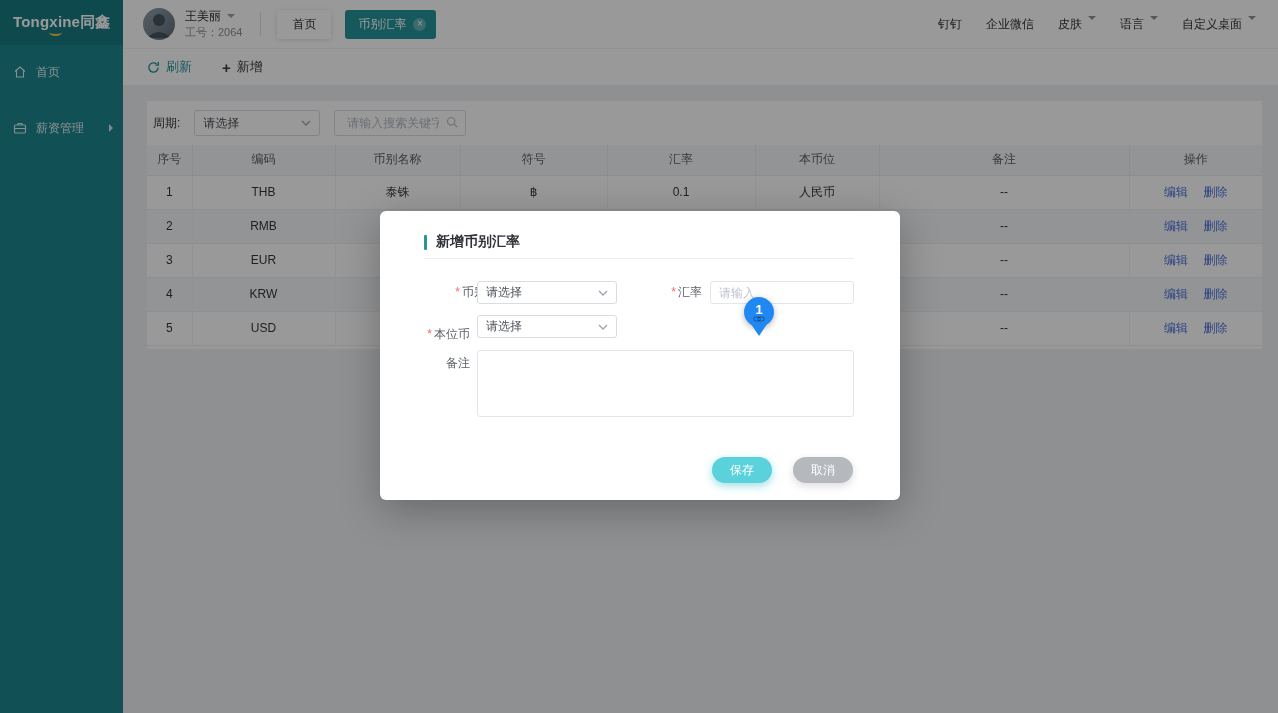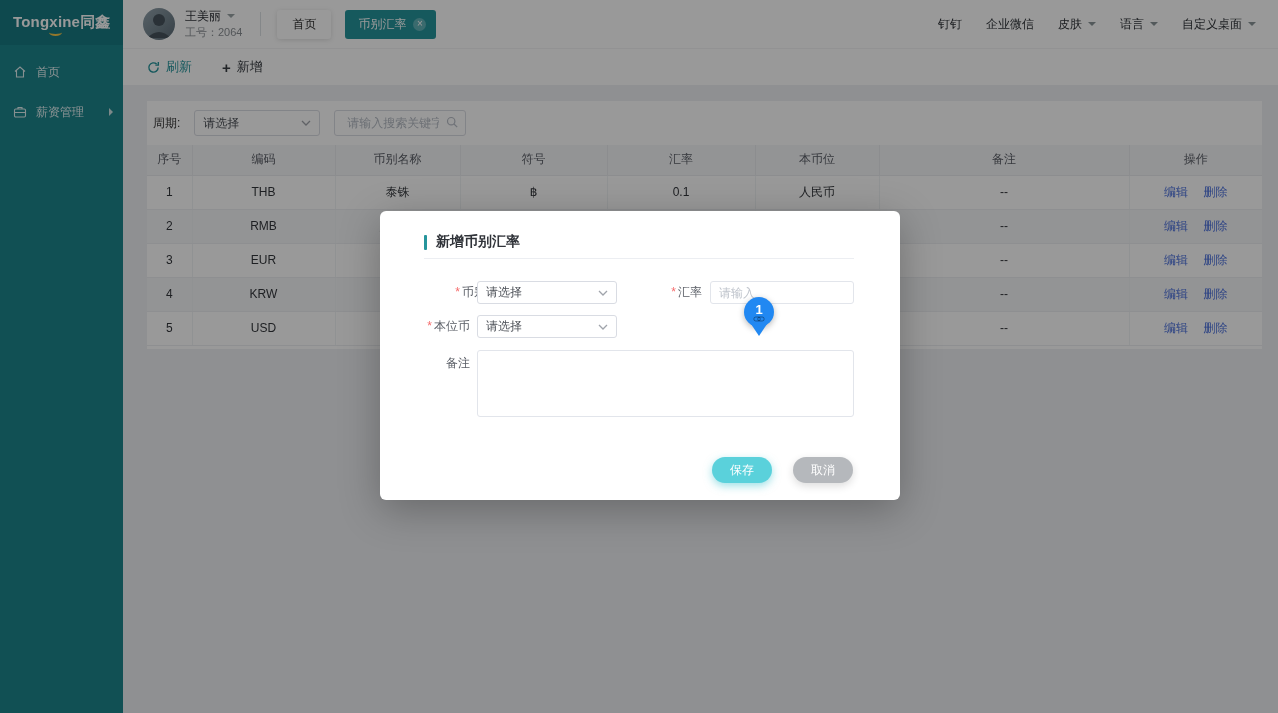--- a/index.html
+++ b/index.html
@@ -13,21 +13,21 @@
 
   
   .sidebar { position:absolute; left:0; top:0; width:123px; height:713px; background:#1d858d; z-index:1; }
   .logo { height:45px; display:flex; align-items:center; padding-left:13px; background:#187a82;
           color:#fff; font-weight:bold; font-size:15px; letter-spacing:.2px; position:relative; white-space:nowrap; }
   .logo .smile { position:absolute; left:49px; top:29px; width:13px; height:7px;
                  border-bottom:2px solid #f7c648; border-radius:50%; }
   .side-item { display:flex; align-items:center; gap:9px; padding:0 13px; height:22px;
                color:#e2f1f2; font-size:12px; cursor:pointer; position:relative; }
   .side-item.first { margin-top:16px; }
-  .side-item + .side-item { margin-top:18px; }
+  .side-item + .side-item { margin-top:34px; }
   .side-item svg { flex:0 0 auto; }
   .side-arrow { position:absolute; right:10px; width:0; height:0;
                 border-left:4px solid #cfe3e4; border-top:4px solid transparent; border-bottom:4px solid transparent; }
 
   
   .header { position:absolute; left:123px; top:0; width:1155px; height:48px; background:#fff;
             display:flex; align-items:center; z-index:1; }
   .avatar { width:32px; height:32px; border-radius:50%; margin-left:20px; overflow:hidden;
             background:linear-gradient(135deg,#93a3ad 0%,#5c6c77 100%); flex:0 0 auto; }
   .user-block { margin-left:10px; line-height:1.25; }
@@ -37,21 +37,21 @@
   .v-divider { width:1px; height:24px; background:#dde1e4; margin:0 16px 0 18px; }
   .tab { padding:6px 15px; border-radius:3px; font-size:12px; color:#333; background:#fff;
          box-shadow:0 1px 5px rgba(0,0,0,.13); cursor:pointer; white-space:nowrap; }
   .tab.active { margin-left:14px; background:#26959c; color:#fff; display:flex; align-items:center; gap:7px;
                 box-shadow:none; padding:6px 10px 6px 13px; }
   .tab-close { width:13px; height:13px; border-radius:50%; background:rgba(255,255,255,.28);
                display:flex; align-items:center; justify-content:center; cursor:pointer; }
   .tab-close::before { content:"\00d7"; color:#fff; font-size:10px; line-height:1; }
   .top-menu { margin-left:auto; display:flex; align-items:center; gap:24px; padding-right:22px;
               font-size:12px; color:#2f3338; }
-  .top-menu-item { display:flex; align-items:center; gap:6px; cursor:pointer; white-space:nowrap; }
+  .top-menu-item { display:flex; gap:6px; cursor:pointer; white-space:nowrap; }
   .top-menu-item .caret { border-top-color:#8a9598; }
 
   
   .toolbar { position:absolute; left:123px; top:48px; width:1155px; height:37px; background:#fff;
              border-top:1px solid #f3f4f6; display:flex; align-items:center; padding-left:24px; gap:30px; z-index:1; }
   .tool-btn { display:flex; align-items:center; gap:6px; font-size:13px; cursor:pointer; }
   .tool-refresh { color:#26959c; }
   .tool-add { color:#32363c; }
   .plus-glyph { font-size:15px; font-weight:bold; color:#3a3e44; line-height:1; }
 
@@ -329,21 +329,21 @@
     <svg width="10" height="6" viewBox="0 0 10 6">
       <path d="M1 1 L5 5 L9 1" fill="none" stroke="#a0a4ab" stroke-width="1.3"></path>
     </svg>
   </div>
 
   <div class="form-label" style="left:232px; top:70px;">
     <span class="req">*</span><span>汇率</span>
   </div>
   <input class="m-input" type="text" placeholder="请输入" style="">
 
-  <div class="form-label" style="left:0; top:104px;">
+  <div class="form-label" style="left:0; top:112px;">
     <span class="req">*</span><span>本位币</span>
   </div>
   <div class="m-select" style="left:97px; top:104px;">
     <span>请选择</span>
     <svg width="10" height="6" viewBox="0 0 10 6">
       <path d="M1 1 L5 5 L9 1" fill="none" stroke="#a0a4ab" stroke-width="1.3"></path>
     </svg>
   </div>
 
   <div class="form-label" style="left:0; top:141px;">

